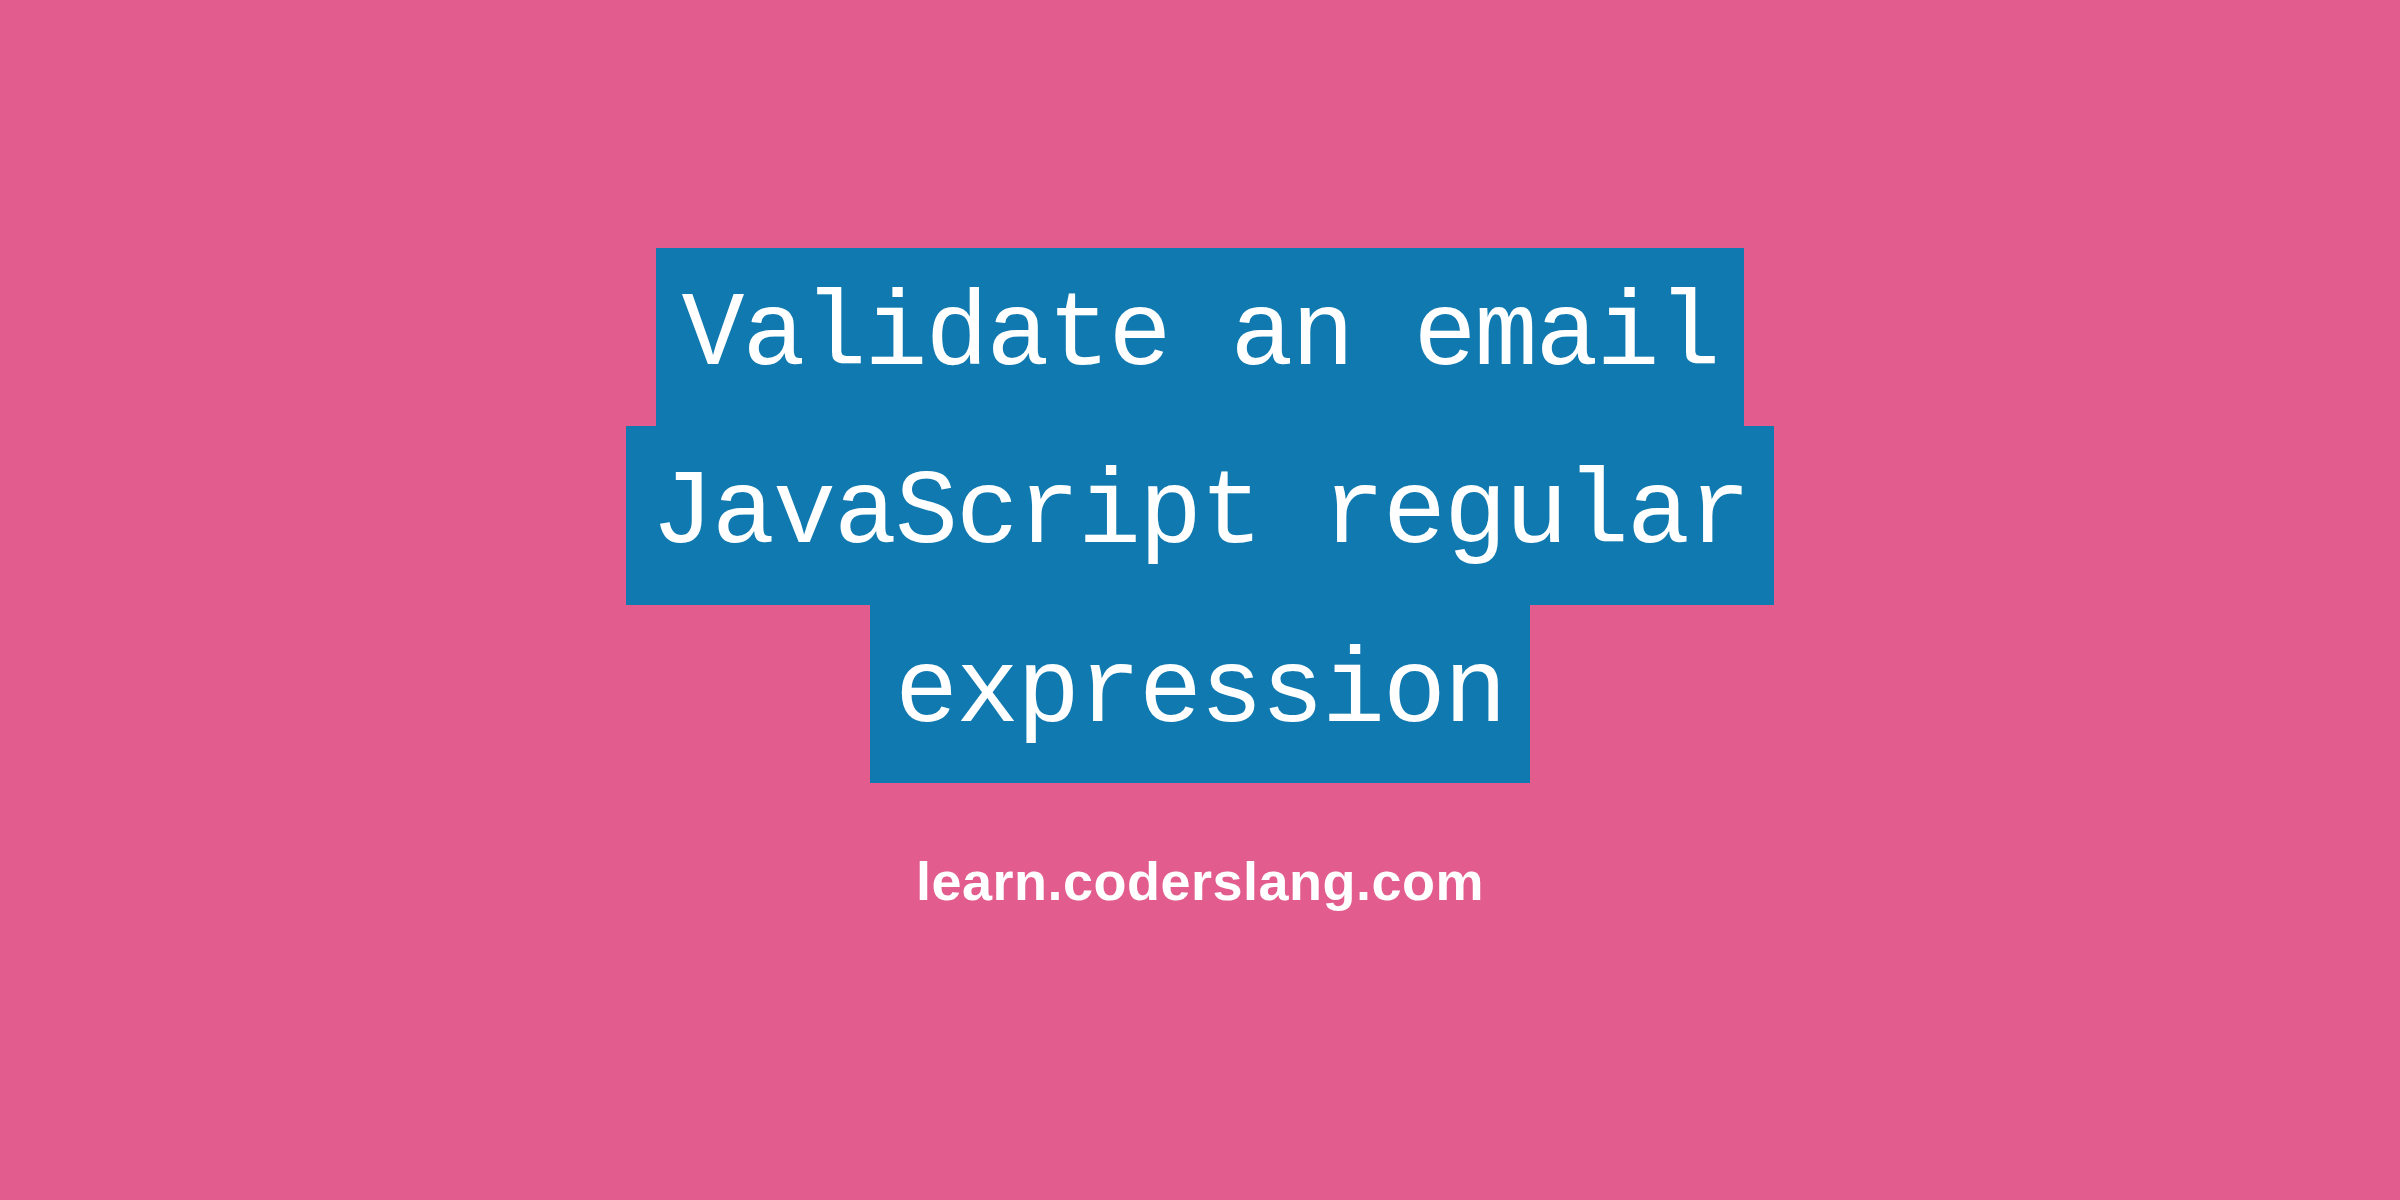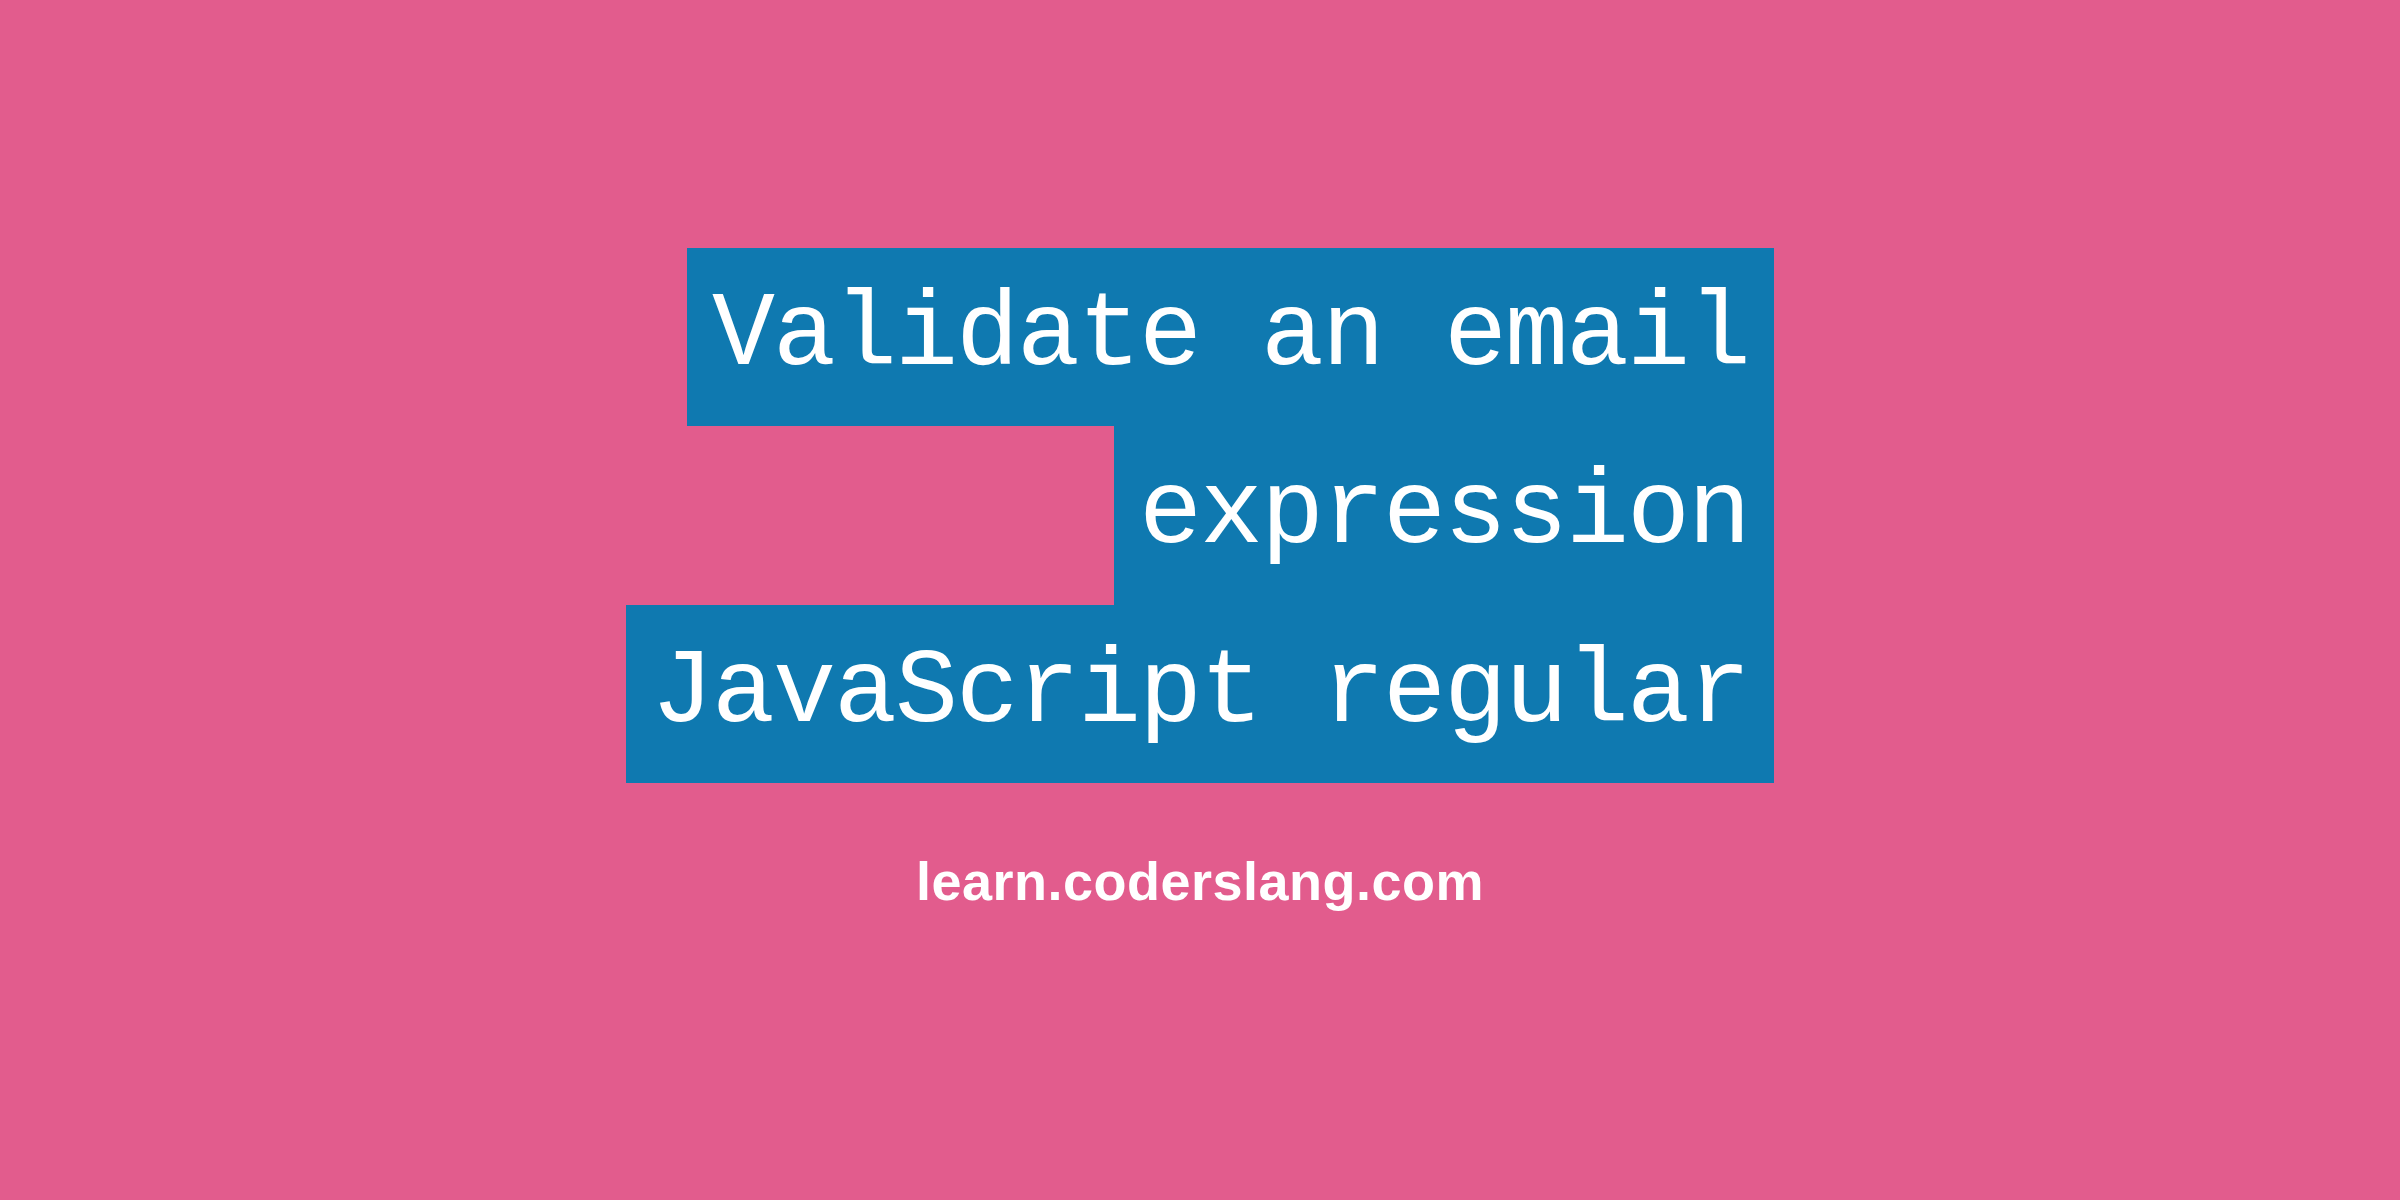--- a/index.html
+++ b/index.html
@@ -13,21 +13,21 @@
     background-color: #e25c8d;
     display: flex;
     flex-direction: column;
     align-items: center;
     justify-content: center;
     overflow: hidden;
   }
   .title-container {
     display: flex;
     flex-direction: column;
-    align-items: flex-end;
+    align-items: center;
     margin-top: -40px;
   }
   .title-line {
     background-color: #0f79b0;
     color: #ffffff;
     font-family: "Courier New", Courier, monospace;
     font-weight: 500;
     font-size: 105px;
     line-height: 1.7;
     padding: 0 25px;
@@ -40,17 +40,17 @@
     font-weight: bold;
     font-size: 54px;
     letter-spacing: 0.5px;
   }
 </style>
 </head>
 <body>
 
 <div class="title-container">
   <div class="title-line">Validate an email</div>
+  <div class="title-line">JavaScript regular</div>
   <div class="title-line">expression</div>
-  <div class="title-line">JavaScript regular</div>
 </div>
 
 <div class="footer-text">learn.coderslang.com</div>
 
 </body></html>

